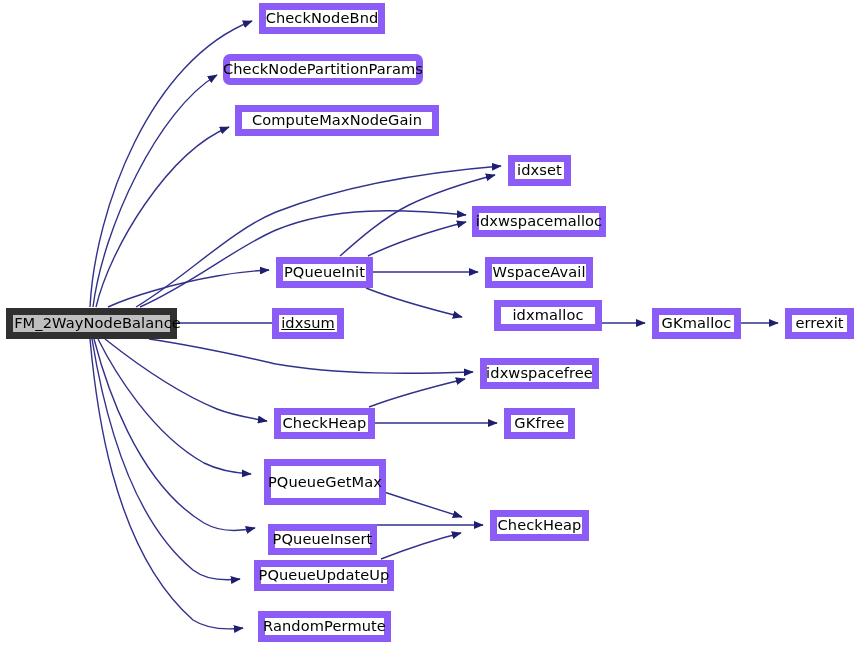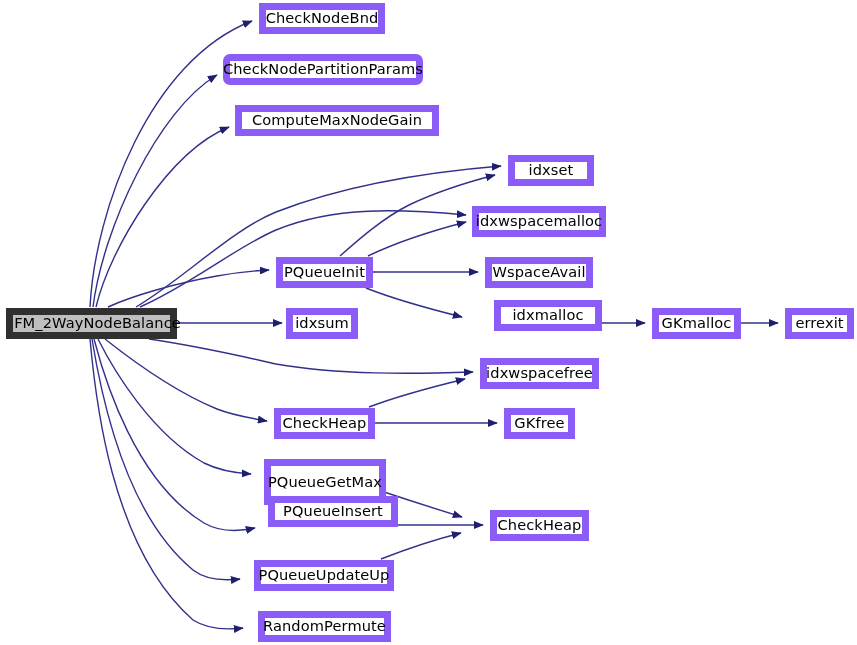--- a/index.html
+++ b/index.html
@@ -95,39 +95,39 @@
       </div>
       <div class="node" style="left: 223px; top: 54px; width: 200px; height: 31px; border-radius: 7px;">
         <span class="node-label">CheckNodePartitionParams</span>
       </div>
       <div class="node" style="left: 235px; top: 105px; width: 204px; height: 31px;">
         <span class="node-label">ComputeMaxNodeGain</span>
       </div>
       <div class="node" style="left: 276px; top: 257px; width: 97px; height: 31px;">
         <span class="node-label">PQueueInit</span>
       </div>
-      <div class="node" style="left: 286px; top: 308px; width: 72px; height: 31px;">
+      <div class="node" style="left: 272px; top: 308px; width: 72px; height: 31px; text-decoration: underline;">
         <span class="node-label">idxsum</span>
       </div>
       <div class="node" style="left: 274px; top: 408px; width: 101px; height: 31px;">
         <span class="node-label">CheckHeap</span>
       </div>
       <div class="node" style="left: 264px; top: 459px; width: 122px; height: 46px;">
         <span class="node-label">PQueueGetMax</span>
       </div>
-      <div class="node" style="left: 268px; top: 496px; width: 130px; height: 31px;">
+      <div class="node" style="left: 268px; top: 524px; width: 109px; height: 31px;">
         <span class="node-label">PQueueInsert</span>
       </div>
       <div class="node" style="left: 254px; top: 560px; width: 140px; height: 31px;">
         <span class="node-label">PQueueUpdateUp</span>
       </div>
       <div class="node" style="left: 258px; top: 611px; width: 133px; height: 31px;">
         <span class="node-label">RandomPermute</span>
       </div>
-      <div class="node" style="left: 508px; top: 155px; width: 86px; height: 31px;">
+      <div class="node" style="left: 508px; top: 155px; width: 63px; height: 31px;">
         <span class="node-label">idxset</span>
       </div>
       <div class="node" style="left: 472px; top: 206px; width: 134px; height: 31px;">
         <span class="node-label">idxwspacemalloc</span>
       </div>
       <div class="node" style="left: 485px; top: 257px; width: 108px; height: 31px;">
         <span class="node-label">WspaceAvail</span>
       </div>
       <div class="node" style="left: 494px; top: 300px; width: 108px; height: 31px;">
         <span class="node-label">idxmalloc</span>

